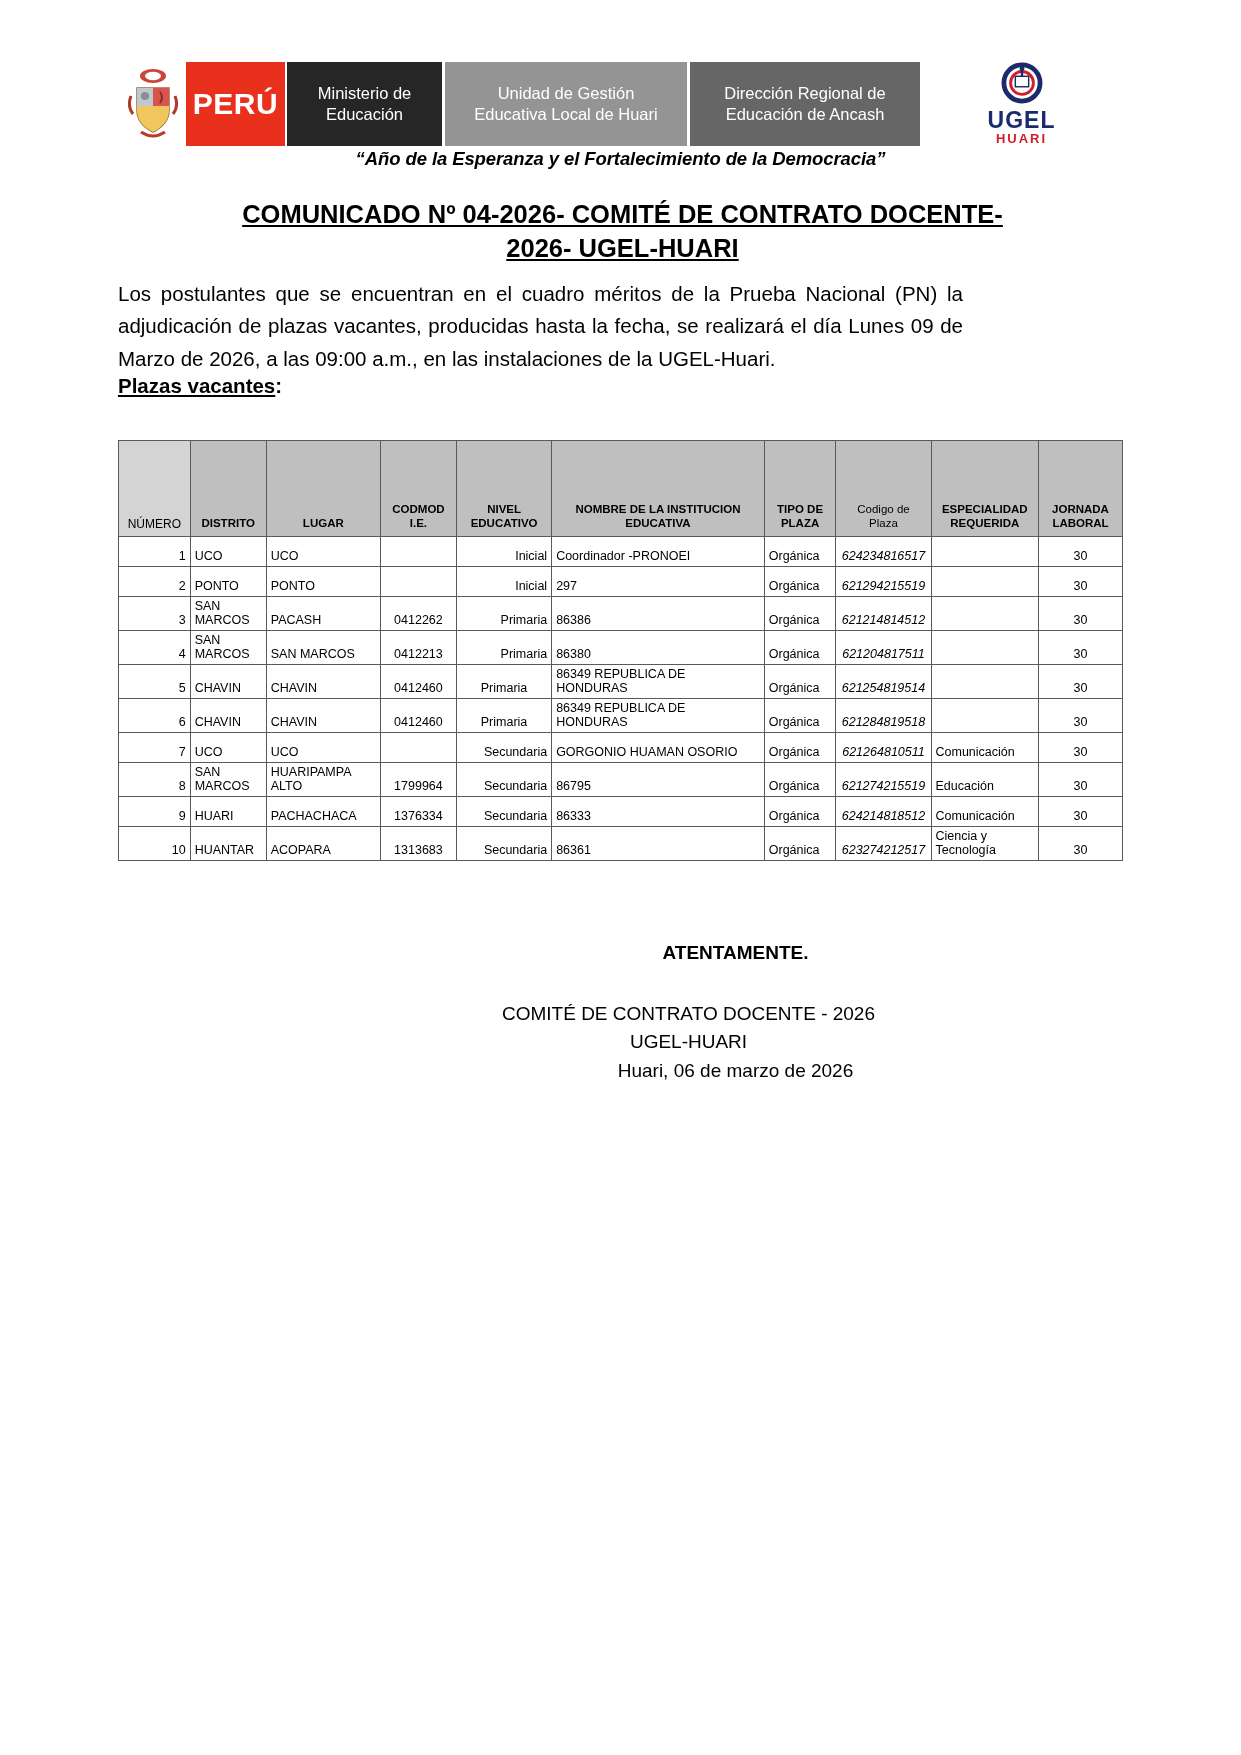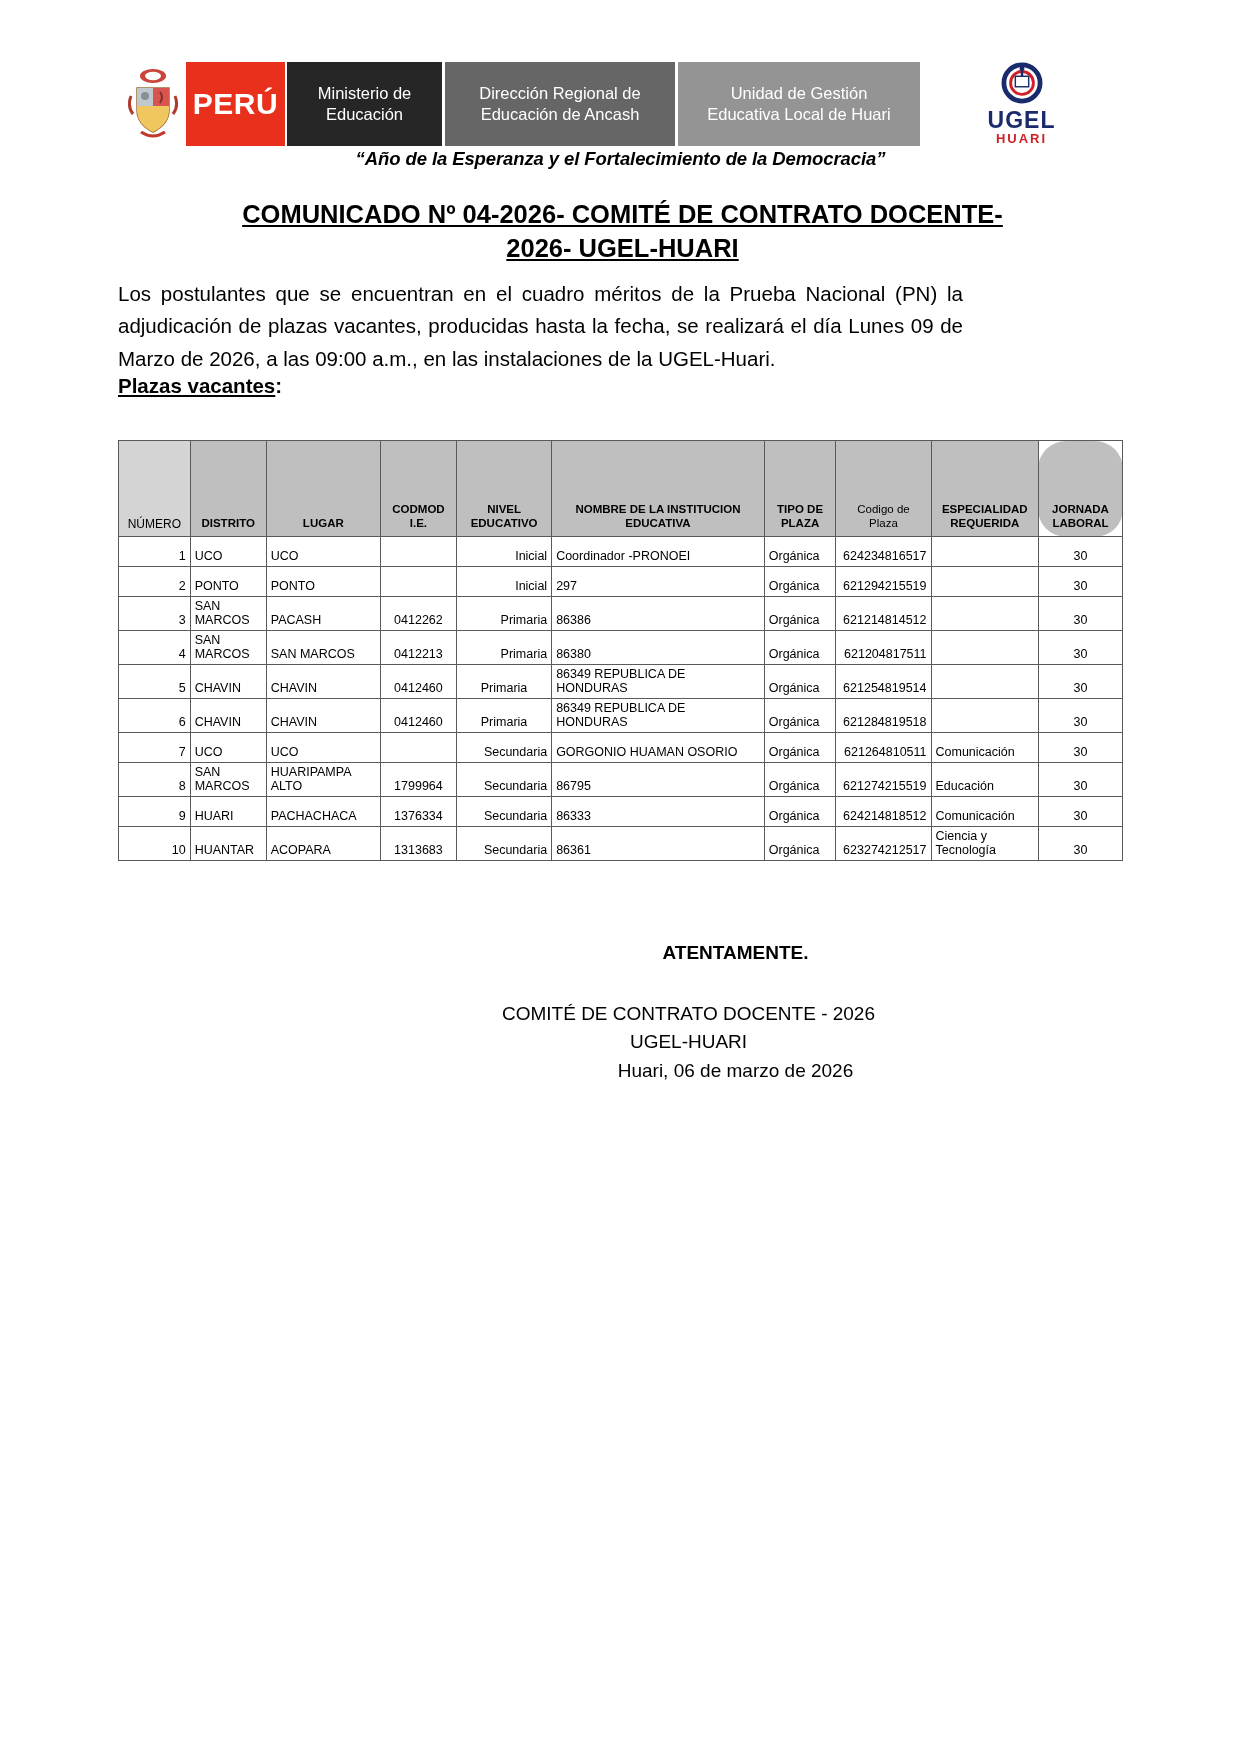--- a/index.html
+++ b/index.html
@@ -187,34 +187,34 @@
     vertical-align: bottom;
     padding-bottom: 3px;
   }
   td.c-num      { text-align: right;  width: 64px; }
   td.c-distrito { text-align: left;   width: 68px; }
   td.c-lugar    { text-align: left;   width: 102px; }
   td.c-codmod   { text-align: center; width: 68px; }
   td.c-nivel    { text-align: right;   width: 85px; }
   td.c-nombre   { text-align: left;   width: 190px; }
   td.c-tipo     { text-align: left;   width: 64px; }
-  td.c-codplaza { text-align: right; width: 85px; font-size: 11px; }
+  td.c-codplaza { text-align: center; width: 85px; font-size: 11px; font-style: italic; }
   td.c-esp      { text-align: left;   width: 96px; margin-top: 16px; }
   td.c-jornada  { text-align: center; width: 75px; vertical-align: middle; }
 
   th.w-num      { width: 64px; }
   th.w-distrito { width: 68px; }
   th.w-lugar    { width: 102px; }
   th.w-codmod   { width: 68px; }
   th.w-nivel    { width: 85px; }
   th.w-nombre   { width: 190px; }
   th.w-tipo     { width: 64px; }
   th.w-codplaza { width: 85px; }
   th.w-esp      { width: 96px; }
-  th.w-jornada  { width: 75px; border-radius: 28px; }
+  th.w-jornada  { width: 75px; }
 
   td.nivel-center { text-align: center; }
 
   
   .sig-atent {
     position: absolute;
     left: 0;
     top: 942px;
     width: 1241px;
     text-align: center;
@@ -268,28 +268,28 @@
       </svg>
     </div>
 
     <div class="banner-peru">PERÚ</div>
 
     <div class="banner-block blk-minedu">
       <span>Ministerio de</span>
       <span>Educación</span>
     </div>
 
+    <div class="banner-block blk-ugel">
+      <span>Unidad de Gestión</span>
+      <span>Educativa Local de Huari</span>
+    </div>
+
     <div class="banner-block blk-drea">
       <span>Dirección Regional de</span>
       <span>Educación de Ancash</span>
-    </div>
-
-    <div class="banner-block blk-ugel">
-      <span>Unidad de Gestión</span>
-      <span>Educativa Local de Huari</span>
     </div>
 
     <div class="banner-ugel-logo">
       <svg width="58" height="48" viewBox="0 0 58 48" aria-hidden="true">
         <circle cx="29" cy="22" r="19" fill="none" stroke="#1a2b6b" stroke-width="5"></circle>
         <circle cx="29" cy="22" r="12" fill="none" stroke="#cf2027" stroke-width="3"></circle>
         <rect x="22" y="15" width="14" height="11" fill="#ffffff" stroke="#1a2b6b" stroke-width="1.5"></rect>
         <path d="M29 8 L29 15" stroke="#1a2b6b" stroke-width="2.5"></path>
         <circle cx="29" cy="7" r="2.6" fill="#1a2b6b"></circle>
       </svg>

